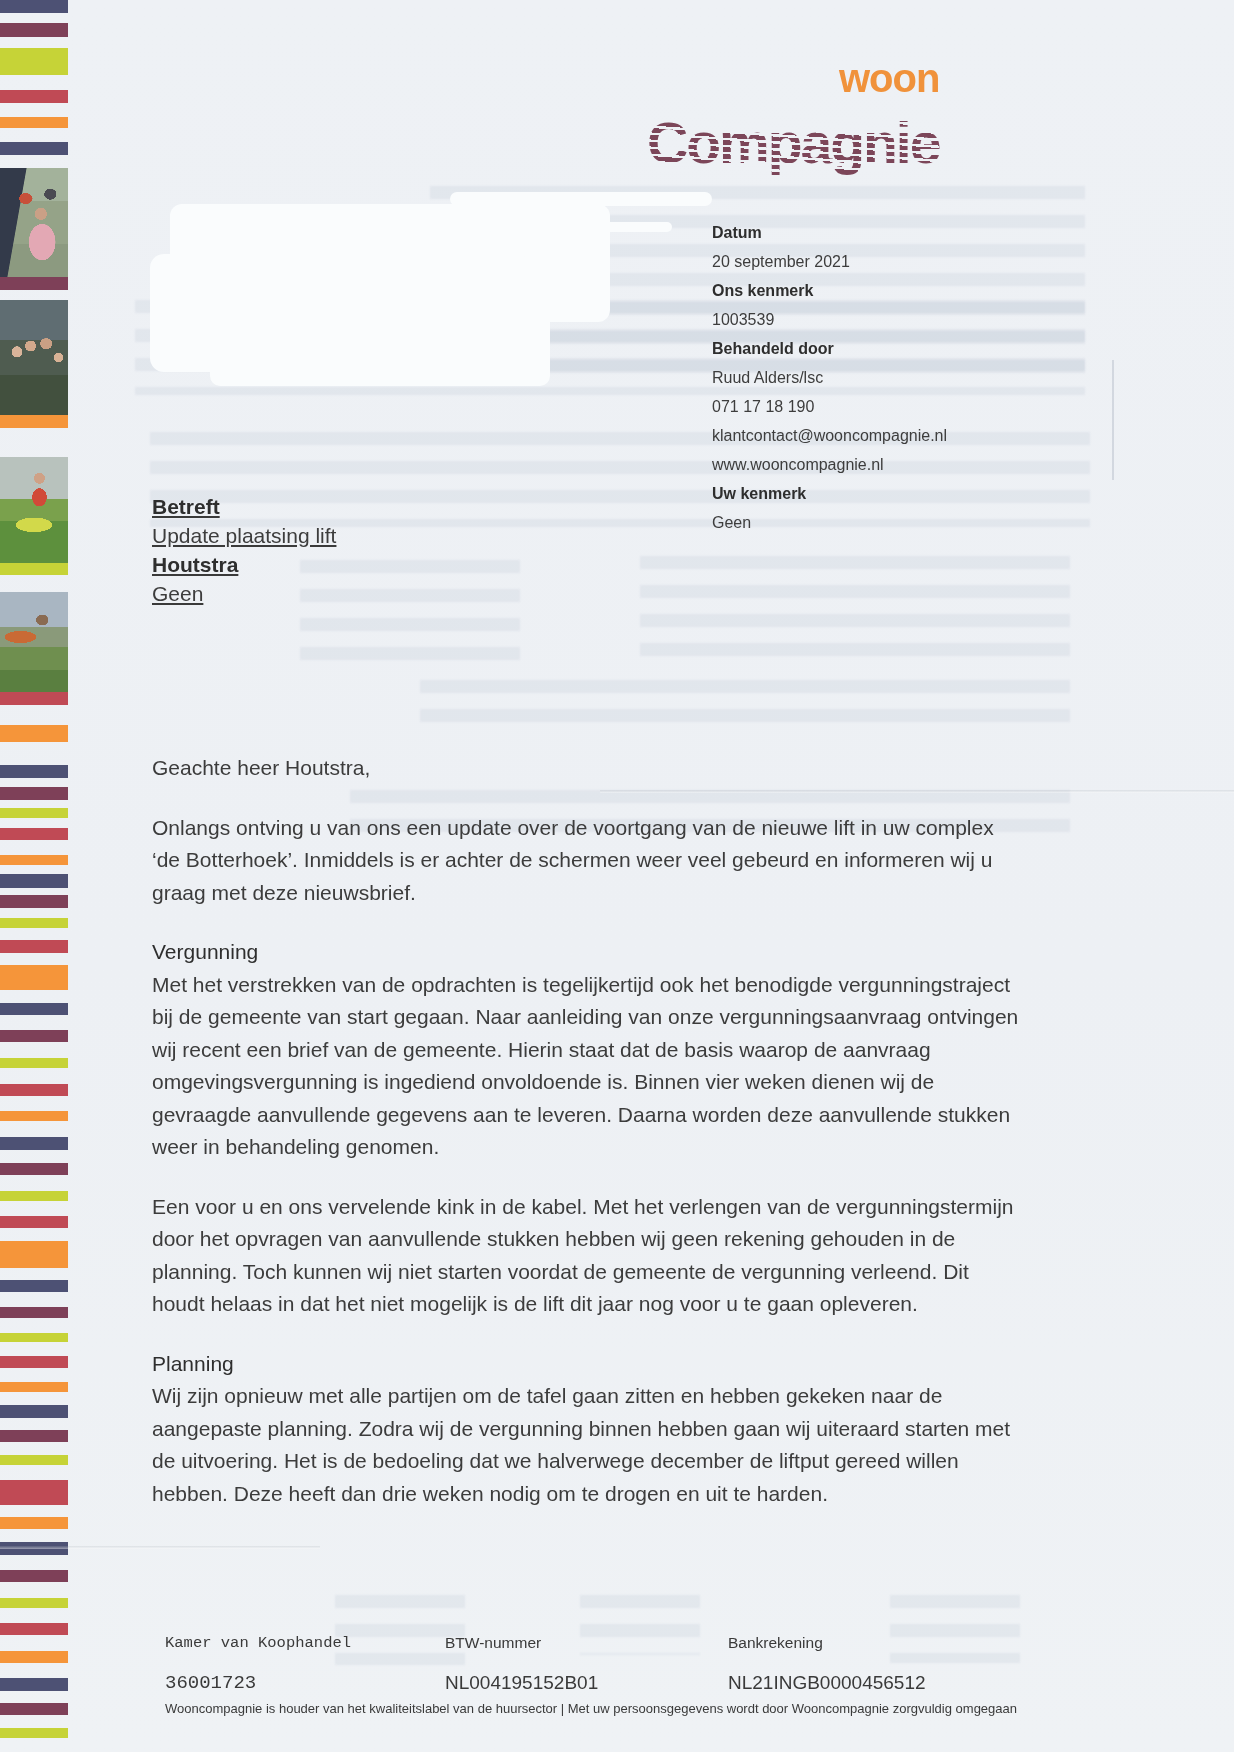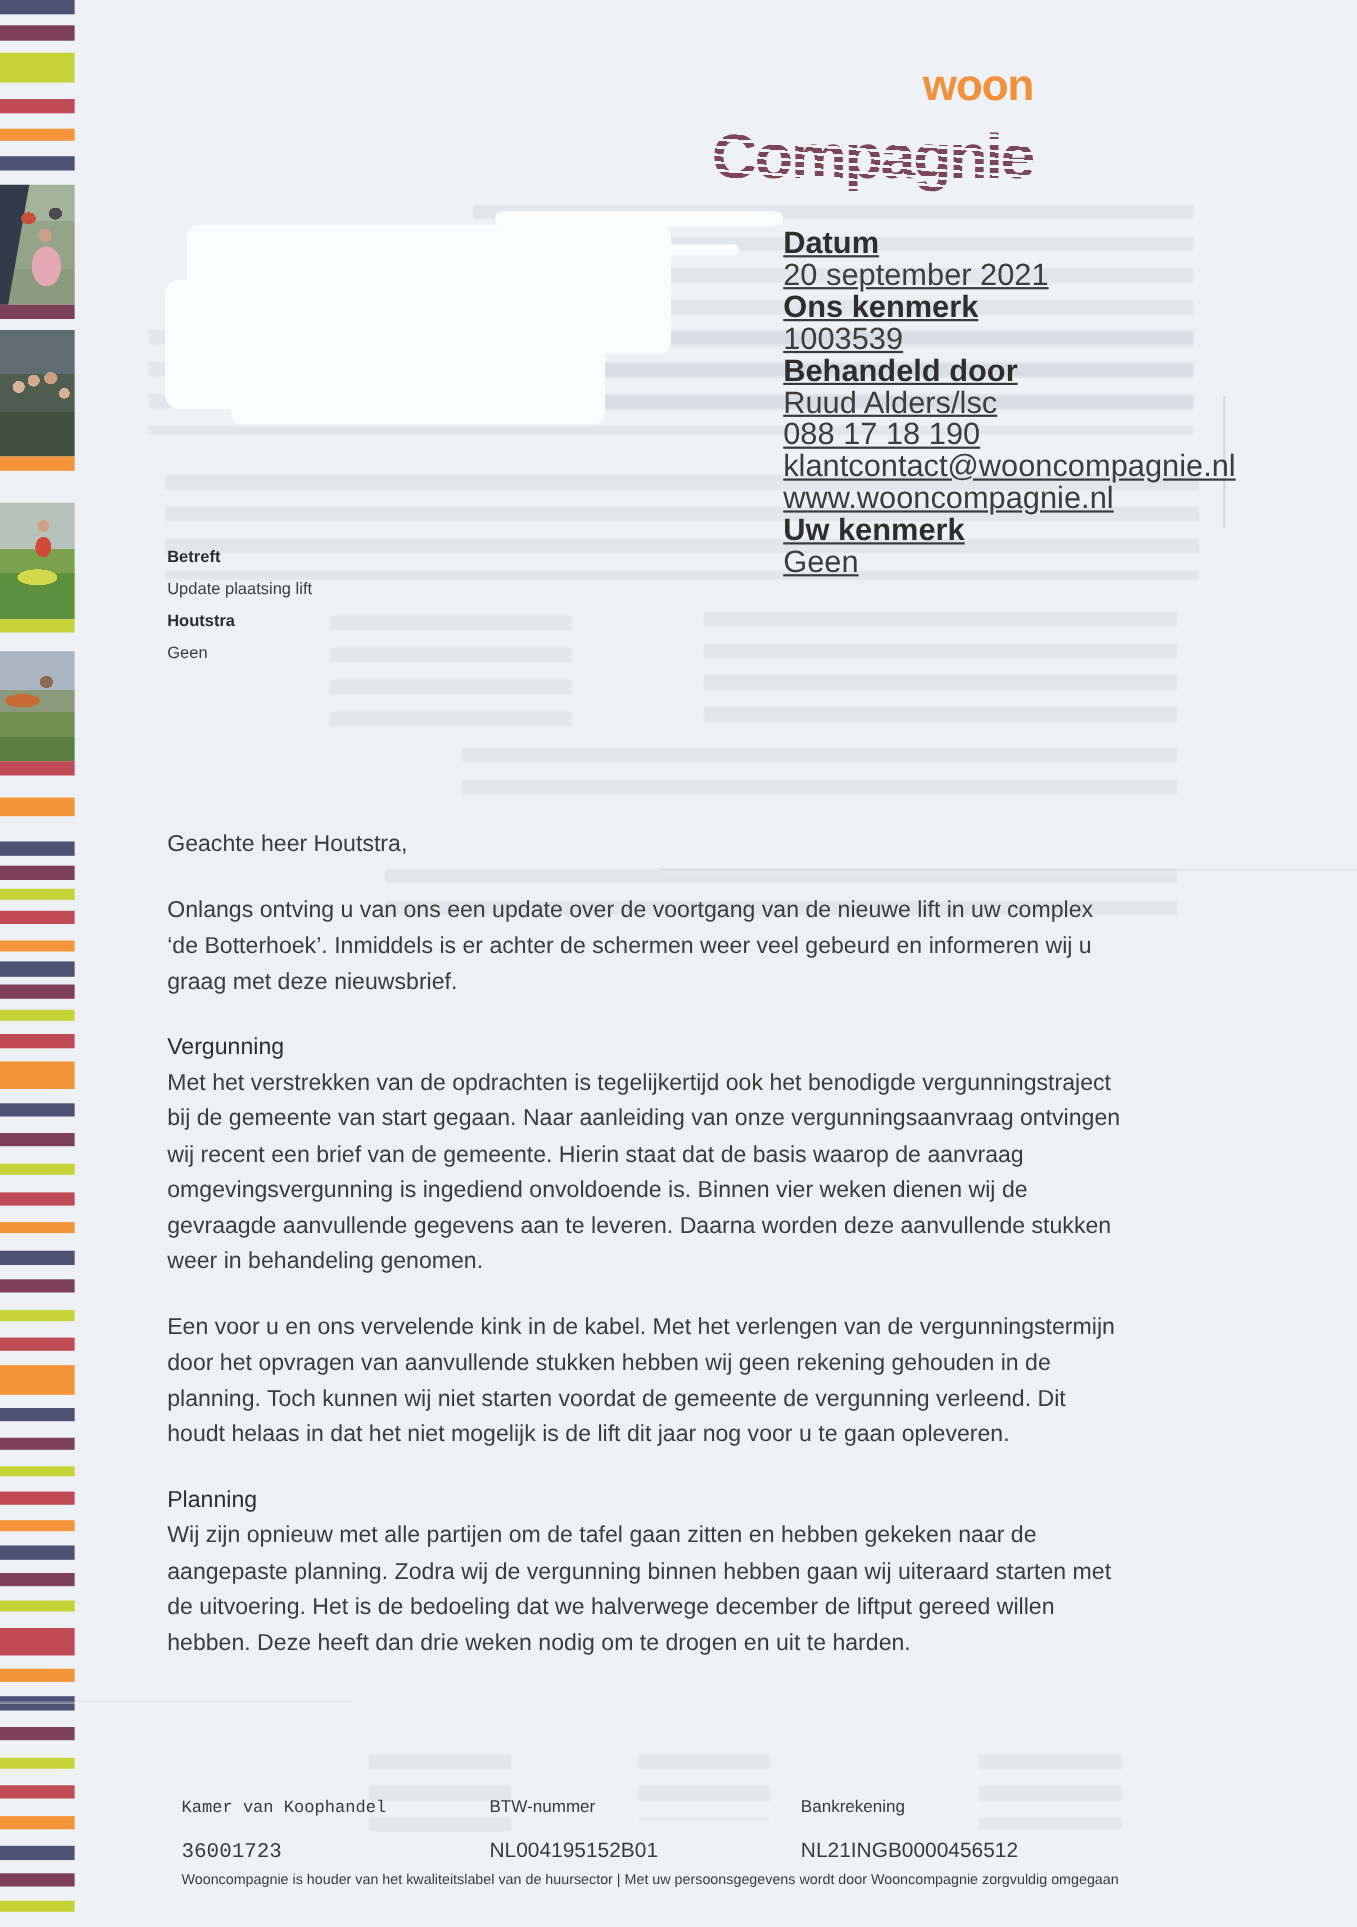--- a/index.html
+++ b/index.html
@@ -59,26 +59,26 @@
   .wo3{left:60px;top:118px;width:340px;height:76px;border-radius:10px;}
   .wo4{left:300px;top:0;width:262px;height:14px;border-radius:7px;}
   .wo5{left:338px;top:30px;width:184px;height:10px;border-radius:5px;}
 
   
   .crease-h{position:absolute;height:3px;
     background:linear-gradient(180deg, rgba(140,150,160,0.20), rgba(255,255,255,0.45));}
   .crease-v{position:absolute;width:2px;background:rgba(150,160,175,0.30);}
 
   
-  .meta{position:absolute;left:712px;top:206px;font-size:28px;line-height:29px;text-decoration:underline;}
+  .meta{position:absolute;left:712px;top:218px;font-size:16px;line-height:29px;}
   .m-label{font-weight:700;color:#2e2e2e;}
   .m-value{color:#3d3d3d;}
 
   
-  .subject{position:absolute;left:152px;top:492px;font-size:15px;line-height:29px;}
+  .subject{position:absolute;left:152px;top:492px;font-size:21px;line-height:29px;text-decoration:underline;}
   .s-label{font-weight:700;color:#2e2e2e;}
   .s-value{color:#3d3d3d;}
 
   
   .body-text{position:absolute;left:152px;top:752px;width:872px;
     font-size:21px;line-height:32.5px;color:#3c3c3c;}
   .body-text p{margin:0 0 27px 0;}
   .body-text h3{margin:0;font-size:21px;line-height:32.5px;font-weight:400;color:#2e2e2e;}
 
   
@@ -175,21 +175,21 @@
     <span class="logo-comp" style="color:#7c4659;">Compagnie</span>
   </div>
 
   <div class="meta">
     <div class="m-label">Datum</div>
     <div class="m-value">20 september 2021</div>
     <div class="m-label">Ons kenmerk</div>
     <div class="m-value">1003539</div>
     <div class="m-label">Behandeld door</div>
     <div class="m-value">Ruud Alders/lsc</div>
-    <div class="m-value">088 17 18 190</div>
+    <div class="m-value">071 17 18 190</div>
     <div class="m-value">klantcontact@wooncompagnie.nl</div>
     <div class="m-value">www.wooncompagnie.nl</div>
     <div class="m-label">Uw kenmerk</div>
     <div class="m-value">Geen</div>
   </div>
 
   <div class="subject">
     <div class="s-label">Betreft</div>
     <div class="s-value">Update plaatsing lift</div>
     <div class="s-label">Houtstra</div>

